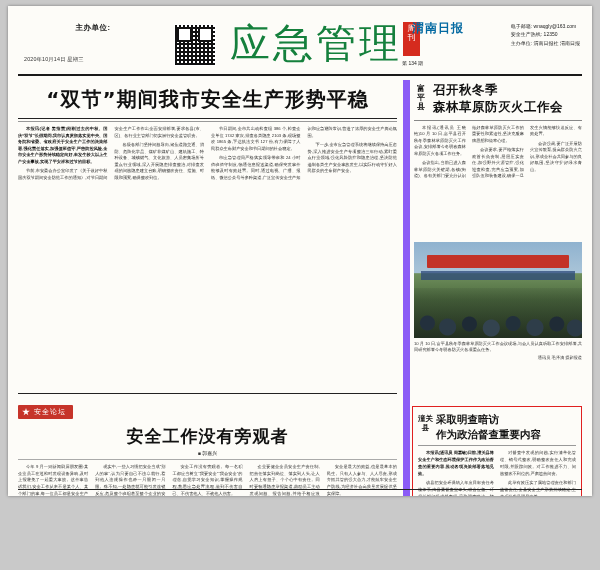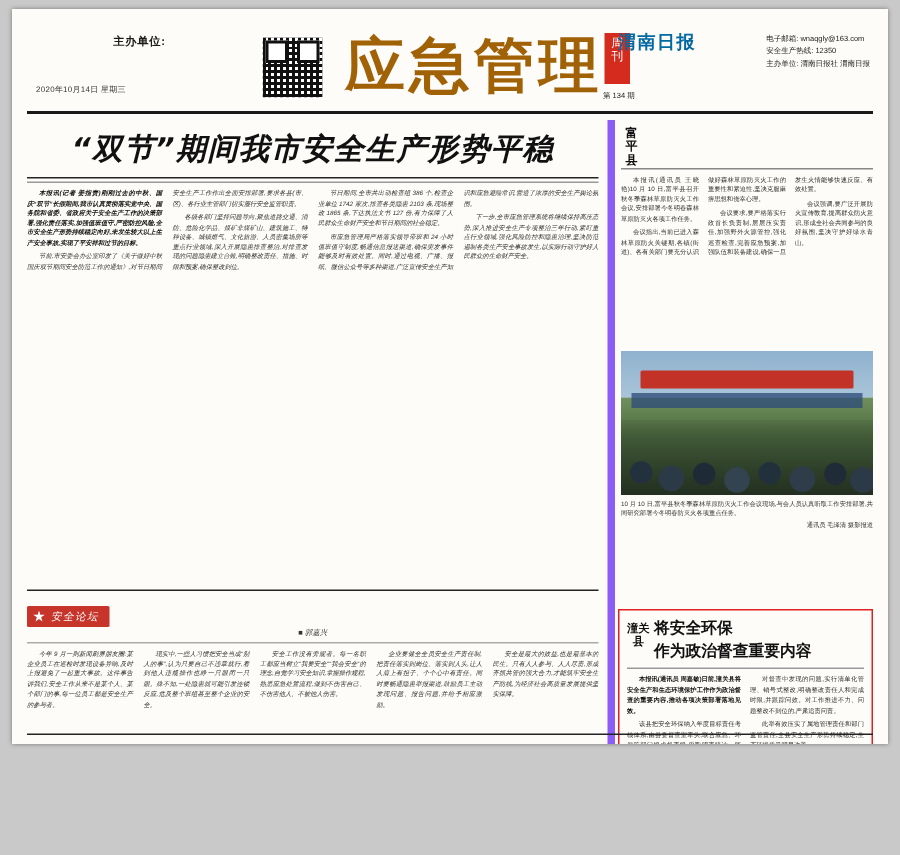--- a/index.html
+++ b/index.html
@@ -84,22 +84,22 @@
   }
   .qr::before { left: 2px; top: 2px; }
   .qr::after { right: 2px; top: 2px; }
 
   .mh-title {
     position: absolute;
     left: 212px;
     top: 4px;
     font-family: "DejaVu Sans", sans-serif;
     font-size: 40px;
-    font-weight: bold;
-    color: #a16207;
+    font-weight: normal;
+    color: #15803d;
     letter-spacing: 3px;
   }
   .mh-badge {
     position: absolute;
     left: 385px;
     top: 10px;
     width: 17px;
     height: 34px;
     background: #d52b1e;
     color: #fff;
@@ -141,24 +141,23 @@
   .body-grid {
     position: relative;
     margin: 4px 10px 0 10px;
     height: 480px;
   }
   .col-left {
     position: absolute;
     left: 0; top: 0;
     width: 392px;
     height: 100%;
-    border-right: 5px solid #8b5cf6;
+    border-right: 7px solid #8b5cf6;
     box-sizing: border-box;
     padding-right: 6px;
-    font-style: italic;
   }
   .col-right {
     position: absolute;
     right: 0; top: 0;
     width: 168px;
     height: 100%;
   }
 
   
   .headline {
@@ -415,56 +414,59 @@
           <p>各级各部门坚持问题导向,聚焦道路交通、消防、危险化学品、煤矿非煤矿山、建筑施工、特种设备、城镇燃气、文化旅游、人员密集场所等重点行业领域,深入开展隐患排查整治,对排查发现的问题隐患建立台账,明确整改责任、措施、时限和预案,确保整改到位。</p>
           <p>节日期间,全市共出动检查组 386 个,检查企业单位 1742 家次,排查各类隐患 2103 条,现场整改 1865 条,下达执法文书 127 份,有力保障了人民群众生命财产安全和节日期间的社会稳定。</p>
           <p>市应急管理局严格落实领导带班和 24 小时值班值守制度,畅通信息报送渠道,确保突发事件能够及时有效处置。同时,通过电视、广播、报纸、微信公众号等多种渠道,广泛宣传安全生产知识和应急避险常识,营造了浓厚的安全生产舆论氛围。</p>
           <p>下一步,全市应急管理系统将继续保持高压态势,深入推进安全生产专项整治三年行动,紧盯重点行业领域,强化风险防控和隐患治理,坚决防范遏制各类生产安全事故发生,以实际行动守护好人民群众的生命财产安全。</p>
         </div>
 
         <div class="hr-thick"></div>
 
         <div style="margin-top:6px;">
           <span class="sec-tag">安全论坛</span>
+          <div class="headline2">安全工作没有旁观者</div>
           <div class="byline">■ 郭嘉兴</div>
           <div class="txtcols2">
             <p>今年 9 月一则新闻刷屏朋友圈:某企业员工在巡检时发现设备异响,及时上报避免了一起重大事故。这件事告诉我们,安全工作从来不是某个人、某个部门的事,每一位员工都是安全生产的参与者。</p>
             <p>现实中,一些人习惯把安全当成“别人的事”,认为只要自己不违章就行,看到他人违规操作也睁一只眼闭一只眼。殊不知,一处隐患就可能引发连锁反应,危及整个班组甚至整个企业的安全。</p>
             <p>安全工作没有旁观者。每一名职工都应当树立“我要安全”“我会安全”的理念,自觉学习安全知识,掌握操作规程,熟悉应急处置流程,做到不伤害自己、不伤害他人、不被他人伤害。</p>
             <p>企业要健全全员安全生产责任制,把责任落实到岗位、落实到人头,让人人肩上有担子、个个心中有责任。同时要畅通隐患举报渠道,鼓励员工主动发现问题、报告问题,并给予相应激励。</p>
             <p>安全是最大的效益,也是最基本的民生。只有人人参与、人人尽责,形成齐抓共管的强大合力,才能筑牢安全生产防线,为经济社会高质量发展提供坚实保障。</p>
           </div>
           
         </div>
       </div>
 
       <div class="col-right">
 
         <div>
           <div class="r-kicker">富平县</div>
+          <div class="r-headline" style="white-space:pre-line;">召开秋冬季
+森林草原防灭火工作会</div>
           <div class="r-rule"></div>
           <div class="rtxt">
             <p>本报讯(通讯员 王晓艳)10 月 10 日,富平县召开秋冬季森林草原防灭火工作会议,安排部署今冬明春森林草原防灭火各项工作任务。</p>
             <p>会议指出,当前已进入森林草原防火关键期,各镇(街道)、各有关部门要充分认识做好森林草原防灭火工作的重要性和紧迫性,坚决克服麻痹思想和侥幸心理。</p>
             <p>会议要求,要严格落实行政首长负责制,层层压实责任,加强野外火源管控,强化巡查检查,完善应急预案,加强队伍和装备建设,确保一旦发生火情能够快速反应、有效处置。</p>
             <p>会议强调,要广泛开展防火宣传教育,提高群众防火意识,形成全社会共同参与的良好氛围,坚决守护好绿水青山。</p>
           </div>
 
           <div class="photo">
             <div class="banner"></div>
             <div class="tent"></div>
             <div class="crowd"></div>
           </div>
           <div class="photo-cap">10 月 10 日,富平县秋冬季森林草原防灭火工作会议现场,与会人员认真听取工作安排部署,共同研究部署今冬明春防灭火各项重点任务。</div>
           <div class="photo-credit">通讯员 毛泽清 摄影报道</div>
         </div>
 
         <div class="redbox">
           <div class="rb-kicker">潼关县</div>
-          <div class="rb-headline" style="white-space:pre-line;">将安全环保
+          <div class="rb-headline" style="white-space:pre-line;">采取明查暗访
 作为政治督查重要内容</div>
           <div class="rb-rule"></div>
           <div class="rbtxt">
             <p class="b">本报讯(通讯员 周嘉敏)日前,潼关县将安全生产和生态环境保护工作作为政治督查的重要内容,推动各项决策部署落地见效。</p>
             <p>该县把安全环保纳入年度目标责任考核体系,由县委督查室牵头,联合应急、环保等部门组成督查组,采取明查暗访、随机抽查等方式,对各镇(街道)和相关部门工作开展情况进行常态化督查。</p>
             <p>对督查中发现的问题,实行清单化管理、销号式整改,明确整改责任人和完成时限,并跟踪问效。对工作推进不力、问题整改不到位的,严肃追责问责。</p>
             <p>此举有效压实了属地管理责任和部门监管责任,全县安全生产形势持续稳定,生态环境质量明显改善。</p>
           </div>
         </div>
 

